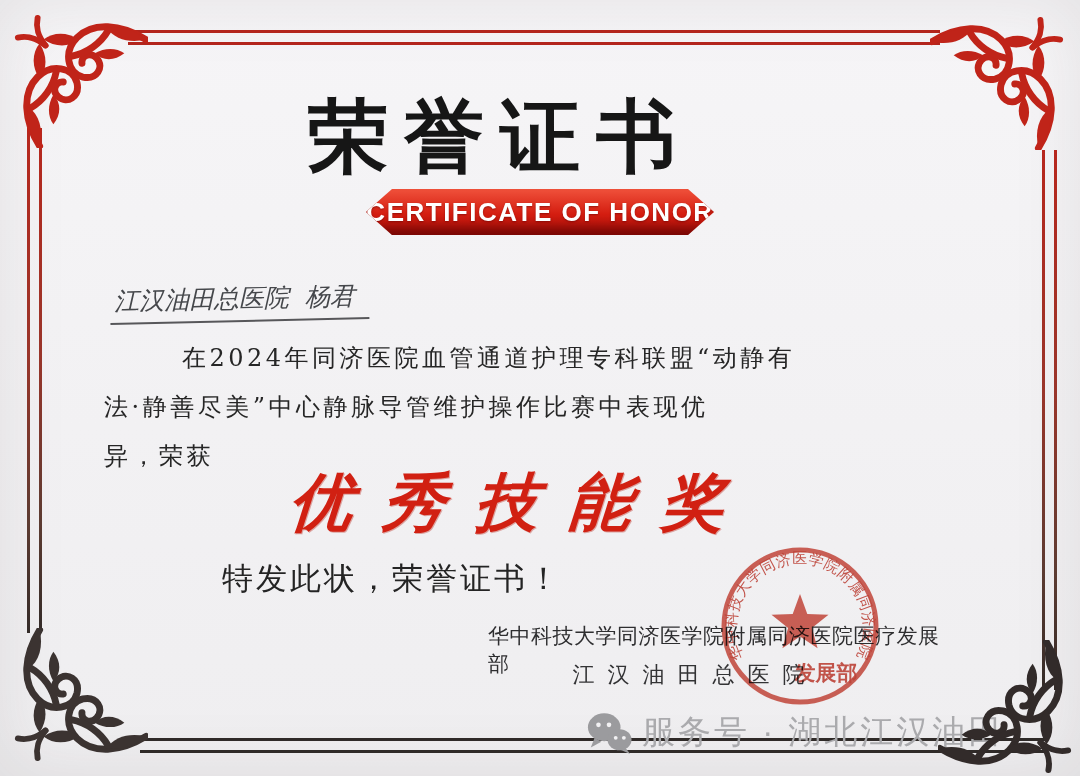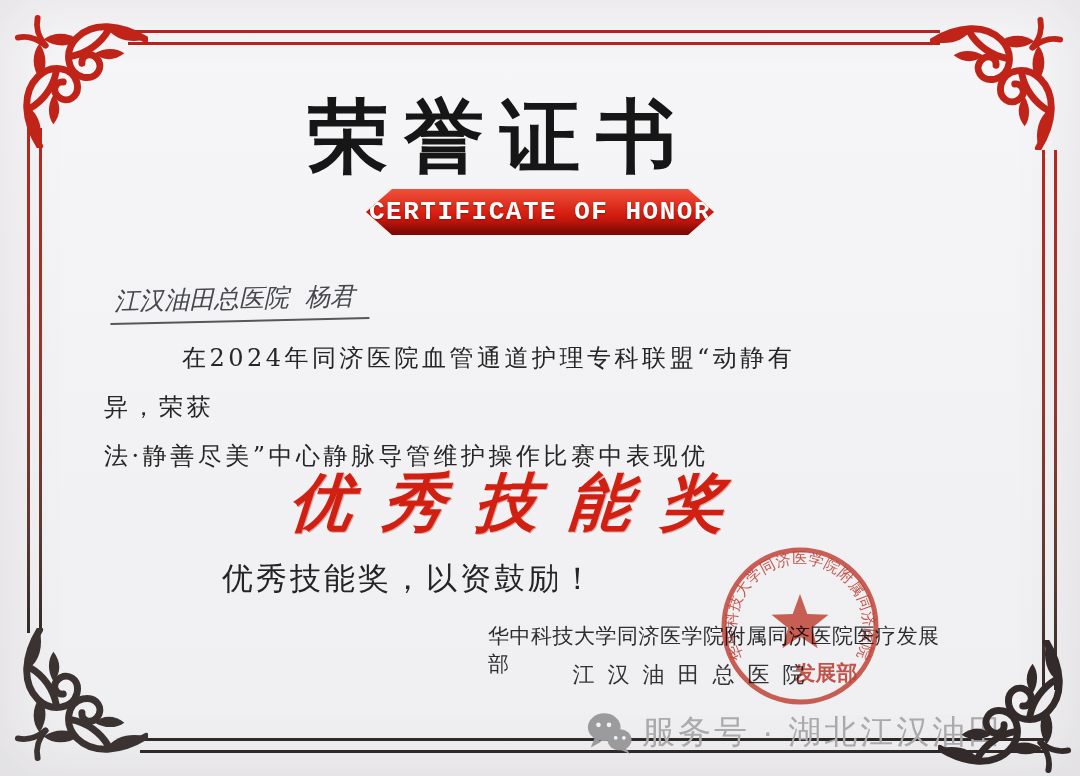--- a/index.html
+++ b/index.html
@@ -32,21 +32,21 @@
     font-size:80px;font-weight:700;color:#161616;letter-spacing:16px;line-height:1.05;
   }
   .banner{
     position:absolute;left:366px;top:189px;width:348px;height:46px;
     background:linear-gradient(180deg,#f0513b 0%,#d41d10 55%,#a30d08 100%);
     clip-path:polygon(26px 0,calc(100% - 26px) 0,100% 50%,calc(100% - 26px) 100%,26px 100%,0 50%);
     box-shadow:inset 0 -8px 10px rgba(70,0,0,.45);
     display:flex;align-items:center;justify-content:center;
   }
   .banner span{
-    color:#fff;font-family:Liberation Mono, monospace;
+    color:#fff;font-family:Liberation Sans, sans-serif;
     font-size:26px;font-weight:700;letter-spacing:1.5px;text-shadow:0 1px 2px rgba(90,0,0,.5);
   }
   
   .recipient{
     position:absolute;left:110px;top:282px;font-size:25px;color:#45474b;
     font-style:italic;transform:rotate(-1.3deg);
     border-bottom:2px solid #57575a;padding:0 14px 5px 4px;white-space:pre;
   }
   
   .bodytext{position:absolute;left:104px;top:334px;width:880px;color:#262626;}
@@ -133,29 +133,29 @@
   <h1 class="title">荣誉证书</h1>
 
   <div class="banner">
     <span>CERTIFICATE OF HONOR</span>
   </div>
 
   <div class="recipient">江汉油田总医院  杨君</div>
 
   <div class="bodytext">
     <p class="indent">在2024年同济医院血管通道护理专科联盟“动静有</p>
+    <p>法·静善尽美”中心静脉导管维护操作比赛中表现优</p>
     <p>异，荣获</p>
-    <p>法·静善尽美”中心静脉导管维护操作比赛中表现优</p>
   </div>
 
   <div class="award">
     <span>优秀技能奖</span>
   </div>
 
-  <div class="closing">优秀技能奖，以资鼓励！</div>
+  <div class="closing">特发此状，荣誉证书！</div>
 
   <div class="issuer">华中科技大学同济医学院附属同济医院医疗发展部</div>
   <div class="date">江汉油田总医院</div>
 
   <svg class="stamp" viewBox="0 0 168 168">
     <circle cx="84" cy="84" r="76" fill="none" stroke="#c93a2c" stroke-width="5" opacity="0.85"></circle>
     <path id="stamp-arc" d="M 25 110 A 64 64 0 1 1 143 110" fill="none"></path>
     <text font-size="15" letter-spacing="0.5" opacity="0.9">
       <textPath href="#stamp-arc" startOffset="50%" text-anchor="middle">华中科技大学同济医学院附属同济医院</textPath>
     </text>

